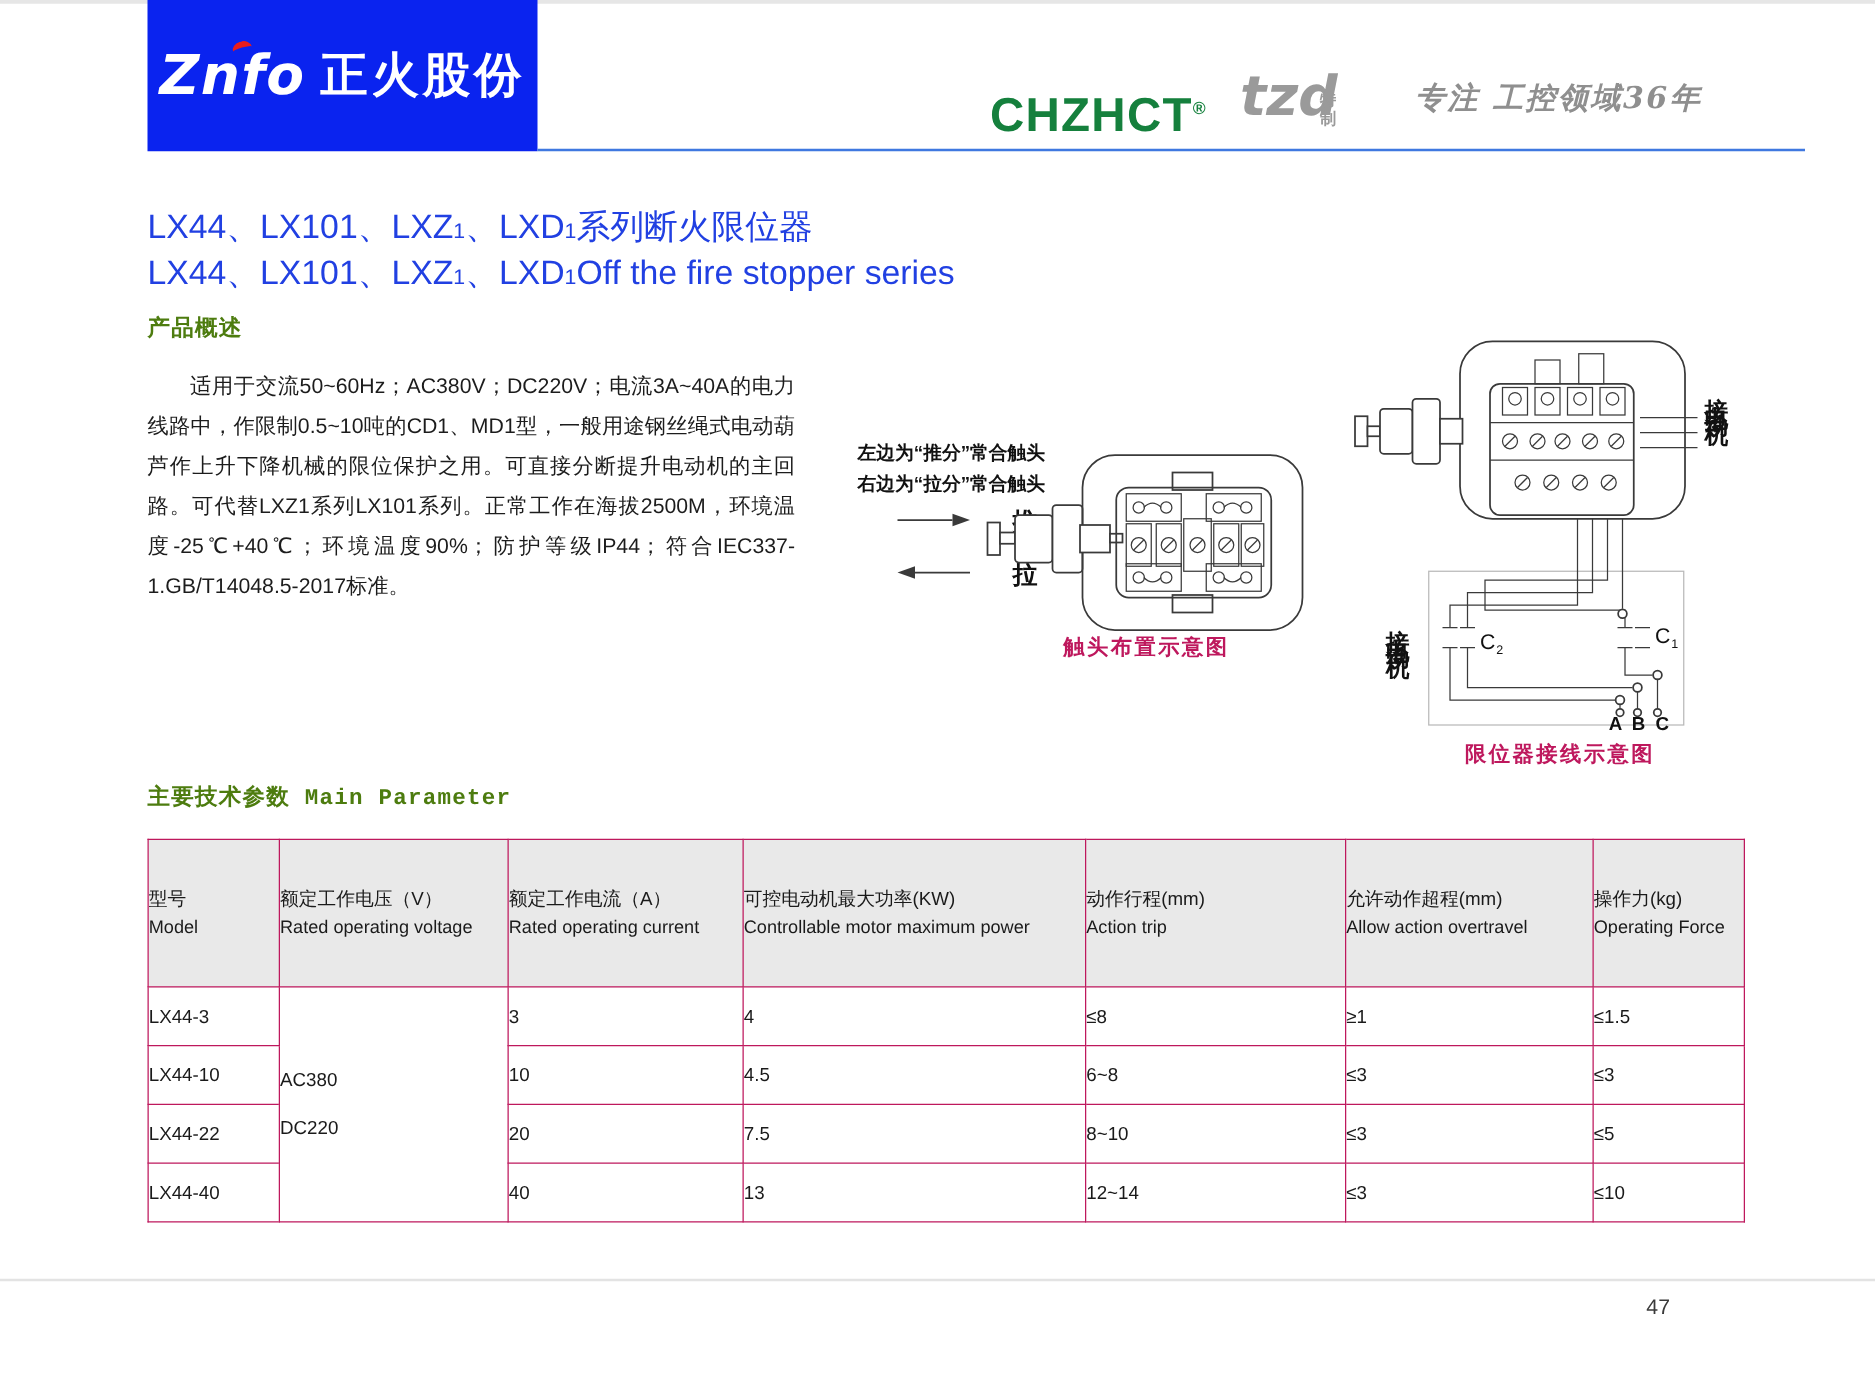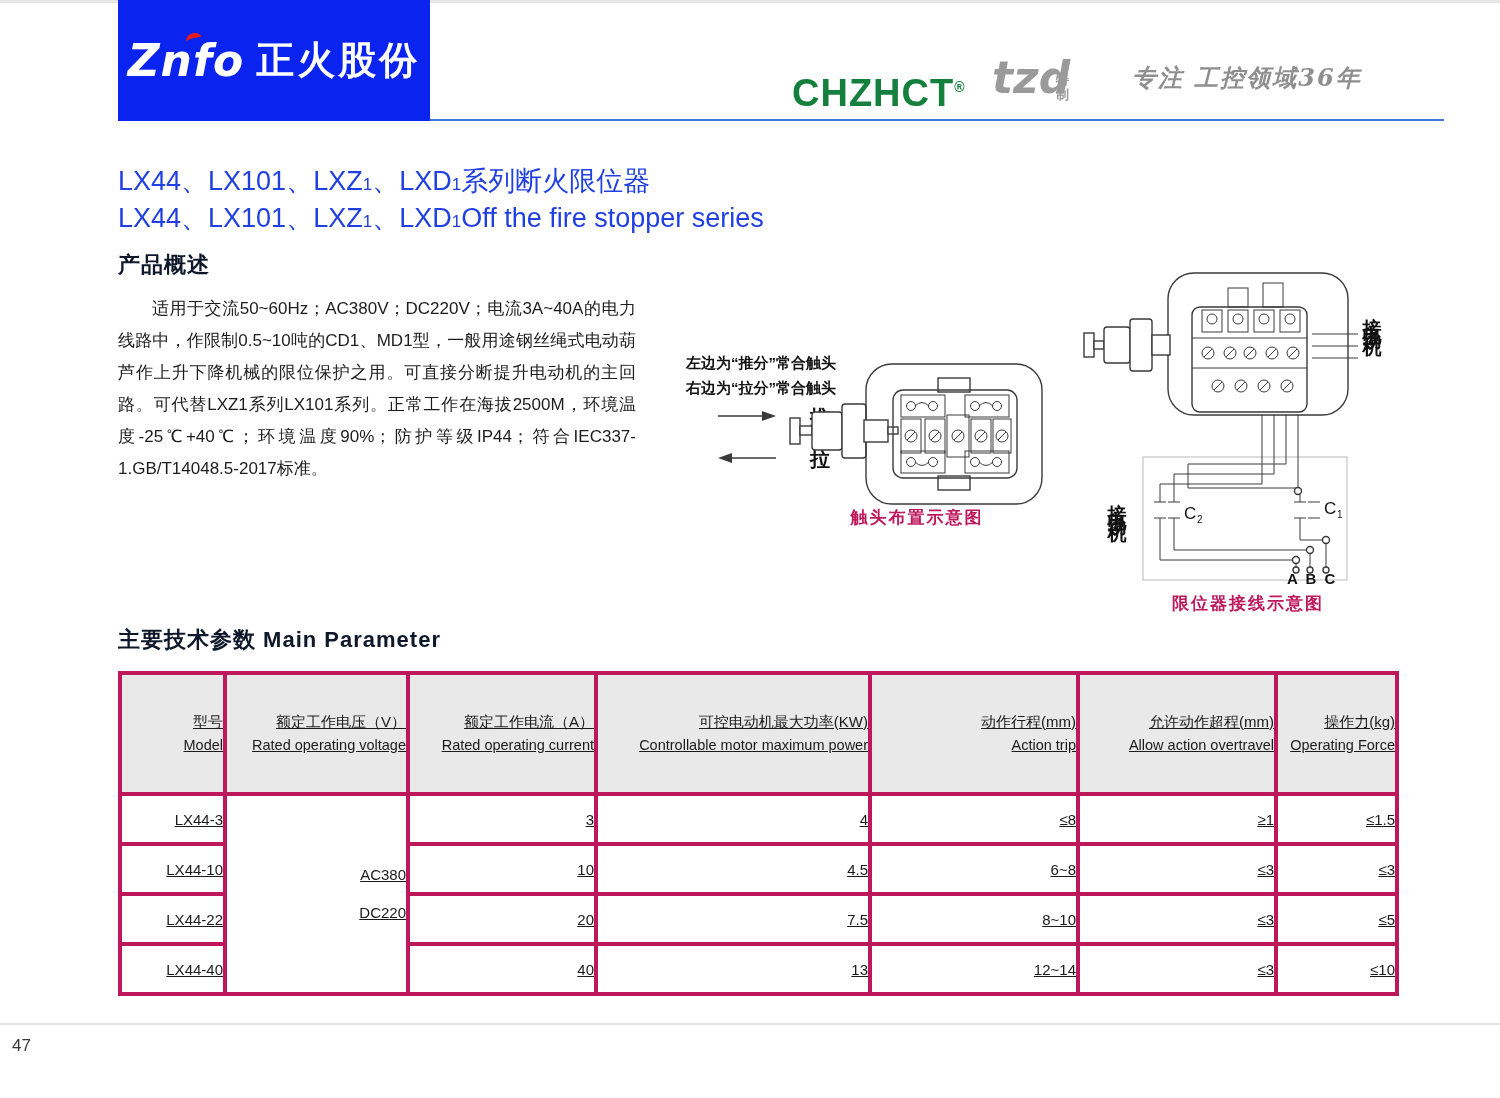--- a/index.html
+++ b/index.html
@@ -23,21 +23,21 @@
   .brand2-tags{left:1056px;top:72px;font-size:13px;color:#9a9a9a;line-height:15px;font-weight:bold;}
   .slogan{left:1132px;top:62px;font-family:"DejaVu Serif",serif;font-style:italic;font-weight:bold;
           font-size:24px;color:#8f8f8f;letter-spacing:2px;white-space:nowrap;}
   .blue-line{left:430px;top:119px;width:1014px;height:2px;background:#3f78e0;}
 
   
   .title{left:118px;color:#2140e2;font-size:27px;white-space:nowrap;}
   .title .sub{font-size:17px;}
   .t1{top:163px;}
   .t2{top:200px;}
-  .sec-head{left:118px;color:#0f172a;font-size:22px;font-weight:bold;letter-spacing:1px;}
+  .sec-head{left:118px;color:#4d7c0f;font-size:18px;font-weight:bold;letter-spacing:1px;font-family:Liberation Mono, monospace;}
   .h-overview{top:250px;}
   .h-params{top:625px;}
 
   .overview-body{left:118px;top:293px;width:518px;font-size:17px;line-height:32px;
                  text-align:justify;text-indent:2em;color:#1c1c1c;}
 
   
   .d1{left:660px;top:338px;width:430px;height:212px;}
   .d2{left:1078px;top:262px;width:345px;height:365px;}
   .note{left:26px;top:12px;font-size:15px;font-weight:bold;color:#111;line-height:25px;white-space:nowrap;}
@@ -51,31 +51,31 @@
   svg.line-art{position:absolute;}
   .la{stroke:#3a3a3a;stroke-width:1.4;fill:none;}
   .laf{stroke:#3a3a3a;stroke-width:1.4;fill:#ffffff;}
   .thin{stroke:#3a3a3a;stroke-width:1;fill:none;}
   .gray-box{stroke:#b9b9b9;stroke-width:1;fill:none;}
   .svgt{font-family:"Liberation Sans",sans-serif;fill:#111;}
 
   
   table.params{position:absolute;left:118px;top:671px;width:1277px;border-collapse:collapse;
                table-layout:fixed;font-size:15px;color:#1a1a1a;}
-  table.params th,table.params td{border:4px solid #be185d;text-align:right;vertical-align:middle;padding:0;text-decoration:underline;}
+  table.params th,table.params td{border:1px solid #be185d;text-align:left;vertical-align:middle;padding:0;}
   table.params thead th{background:#e9e9e9;height:117px;font-weight:normal;}
   table.params tbody td{height:46px;background:#fff;}
   .th-cn{font-size:15px;}
   .th-en{font-size:14.5px;line-height:19px;margin-top:4px;}
   .voltage-cell div{line-height:26px;}
   .voltage-cell .gap{height:12px;}
 
   
   .foot-line{left:0;top:1023px;width:1500px;height:2px;background:#e3e3e3;}
-  .page-num{left:12px;top:1036px;width:1336px;text-align:left;font-size:17px;color:#3a3a3a;}
+  .page-num{left:0;top:1036px;width:1336px;text-align:right;font-size:17px;color:#3a3a3a;}
 </style>
 </head>
 <body>
 
 <div class="page">
   <div class="abs topstrip"></div>
 
   <div class="abs logo-box">
     <span class="logo-en">
       <span>Znfo</span>

